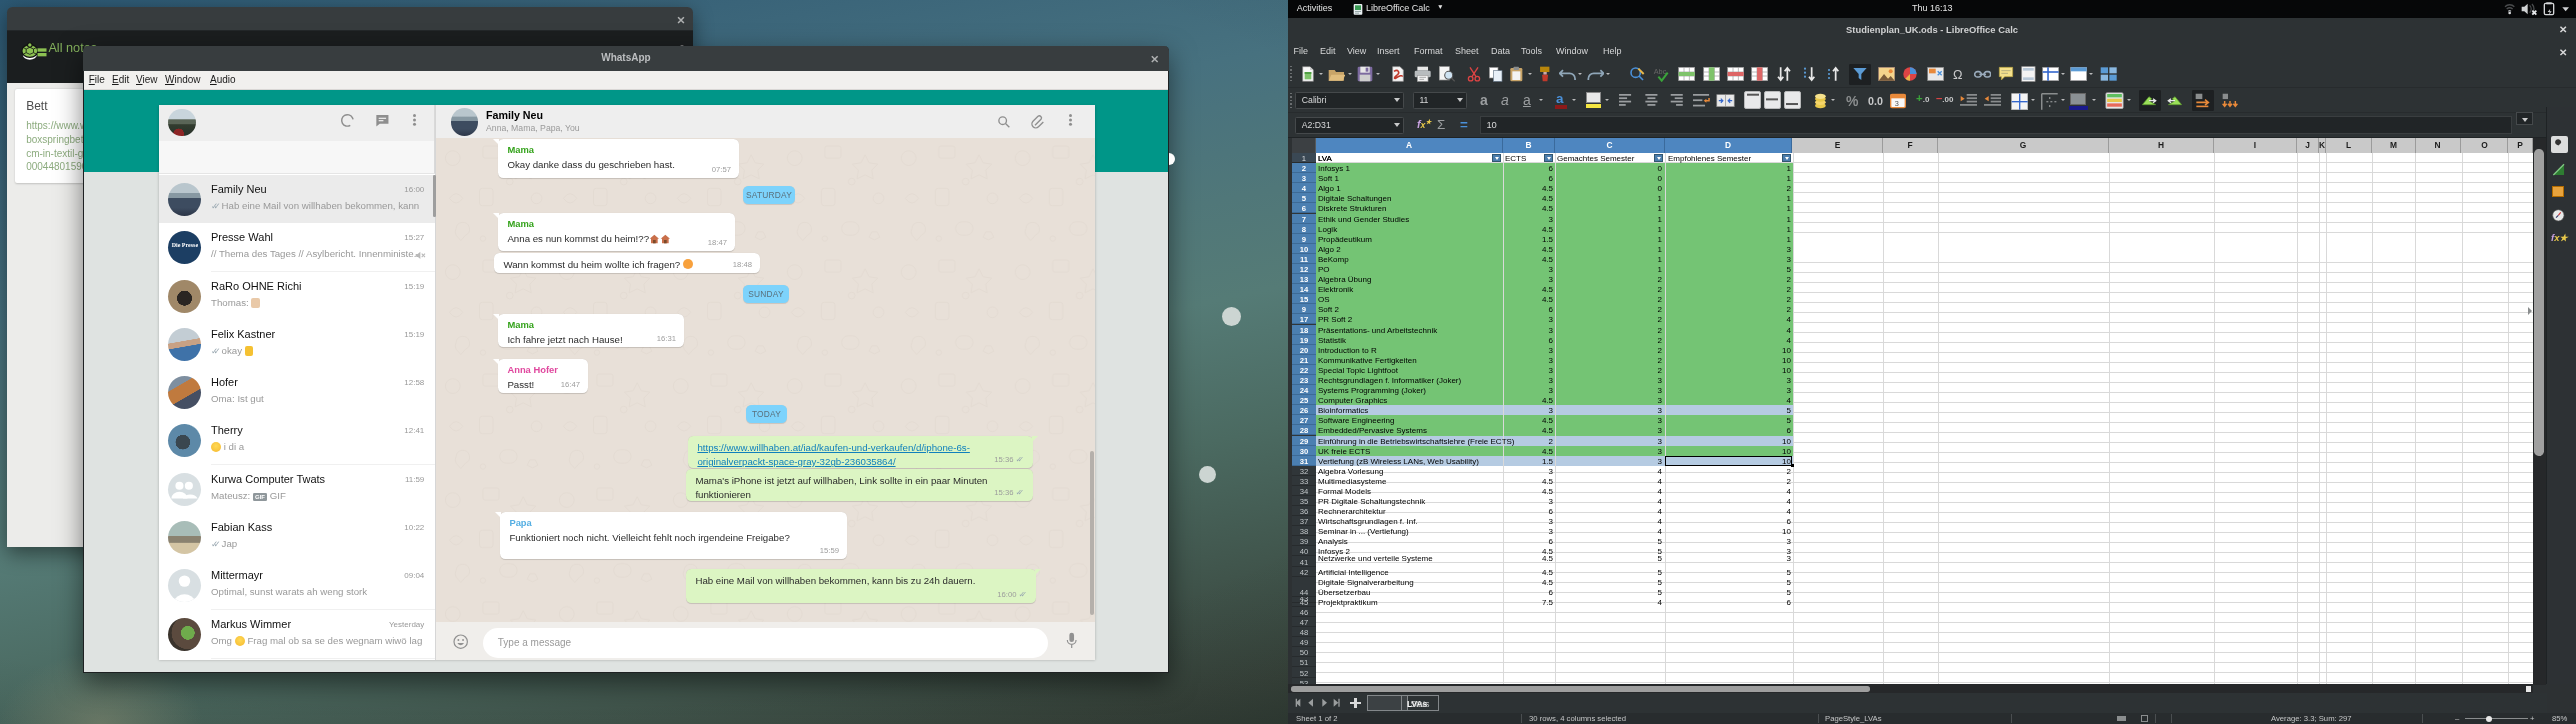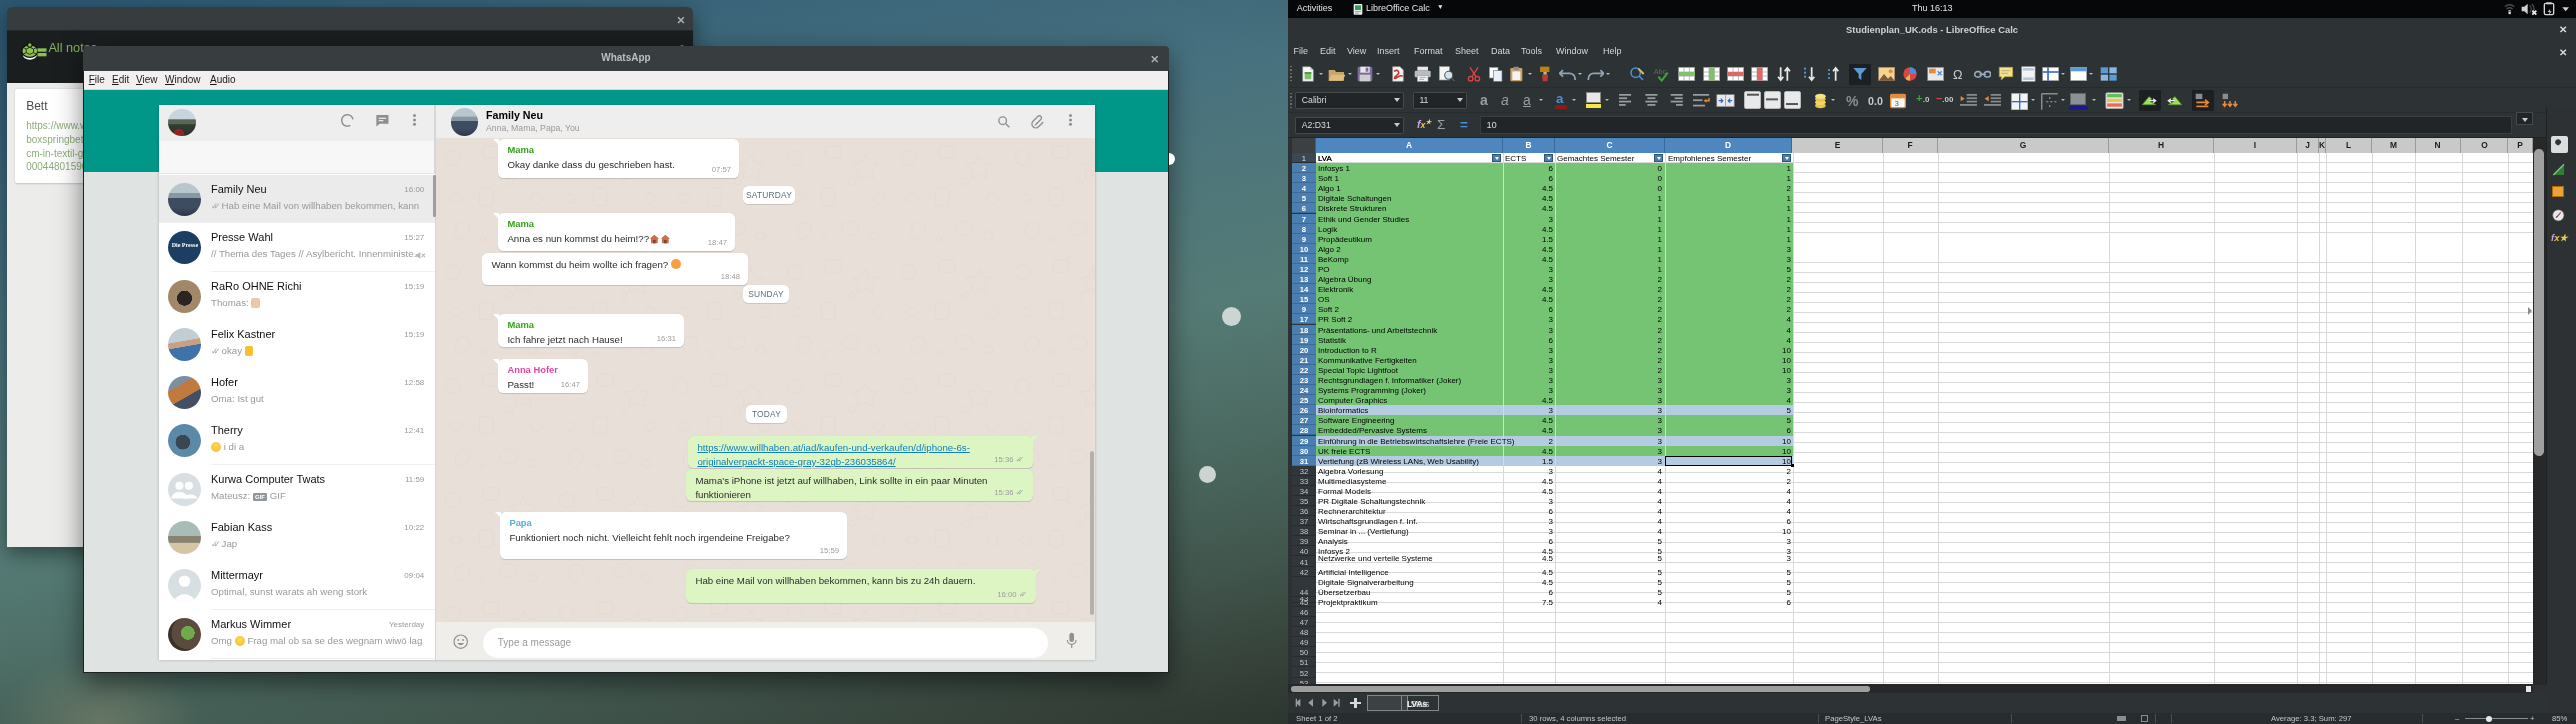--- a/index.html
+++ b/index.html
@@ -53,21 +53,21 @@
 #cp{position:absolute;left:277px;top:0;right:0;bottom:0;background:#e8e0d8;}
 #cp .hdr{position:absolute;left:0;top:0;right:0;height:33px;background:#eeeeee;}
 #cp .gav{position:absolute;left:14.8px;top:2.7px;width:27.5px;height:27.5px;border-radius:50%;
 background:linear-gradient(#b9c6cd 0 30%,#8798a2 31% 45%,#3d4c60 46% 75%,#2c3547 100%);}
 #cp .gt{position:absolute;left:50px;top:4px;font-size:10.7px;font-weight:bold;color:#000;}
 #cp .gs{position:absolute;left:50px;top:18px;font-size:8.7px;color:#9a9a9a;}
 #cp .chat{position:absolute;left:0;top:33px;right:0;bottom:38px;background:#e8e0d8;}
 #cp .input{position:absolute;left:0;bottom:0;right:0;height:38px;background:#f0eeeb;}
 #cp .tbox{position:absolute;left:47px;top:6px;right:47px;height:30px;background:#fff;border-radius:15.4px;}
 #cp .tbox span{position:absolute;left:14.8px;top:8.7px;color:#9a9a9a;font-size:10px;}
-.chip{position:absolute;background:#ffffff;color:#5a707c;font-size:8.4px;border-radius:5.4px;text-align:center;padding-top:3.4px;box-shadow:0 0.7px 0.7px rgba(0,0,0,.12);letter-spacing:0.2px;}
+.chip{position:absolute;background:#7dd3fc;color:#5a707c;font-size:8.4px;border-radius:5.4px;text-align:center;padding-top:3.4px;box-shadow:0 0.7px 0.7px rgba(0,0,0,.12);letter-spacing:0.2px;}
 .bub{position:absolute;background:#fff;border-radius:5.4px;box-shadow:0 0.7px 0.7px rgba(0,0,0,.15);font-size:9.7px;color:#2b2b2b;}
 .bub.out{background:#dcf5c3;}
 .bub .lbl{position:absolute;left:9.4px;top:4.7px;font-size:9.4px;font-weight:bold;}
 .bub .tx{position:absolute;left:9.4px;right:9.4px;line-height:14px;}
 .bub .ts{position:absolute;right:8px;bottom:4px;font-size:7.7px;color:#9c9c9c;}
 .lnk{color:#1080bc;text-decoration:underline;}
 .tail-in{position:absolute;left:-5.4px;top:0;width:0;height:0;border-top:6.7px solid #fff;border-left:6px solid transparent;}
 .tail-out{position:absolute;right:-5.4px;top:0;width:0;height:0;border-top:6.7px solid #dcf5c3;border-right:6px solid transparent;}
 .vscroll{position:absolute;width:4px;border-radius:2px;background:#b5b0ab;}
 
@@ -319,21 +319,21 @@
                 <div class="lbl" style="color:#35a31c">Mama</div>
                 <div class="tx" style="top:19px">Anna es nun kommst du heim!??<svg width="10.7" height="10" viewBox="0 0 16 15" style="vertical-align:-1.3px">
                     <path d="M8 1 L15 7 H13 V14 H3 V7 H1 Z" fill="#c96f4a"></path>
                     <rect x="6" y="9" width="4" height="5" fill="#7a4a2a"></rect>
                   </svg><svg width="10.7" height="10" viewBox="0 0 16 15" style="vertical-align:-1.3px">
                     <path d="M8 1 L15 7 H13 V14 H3 V7 H1 Z" fill="#c96f4a"></path>
                     <rect x="6" y="9" width="4" height="5" fill="#7a4a2a"></rect>
                   </svg></div>
                 <div class="ts">18:47</div>
               </div>
-              <div class="bub" style="left:46px;top:115px;width:266px;height:32px">
+              <div class="bub" style="left:58px;top:115px;width:266px;height:20px">
                 <div class="tx" style="top:4.7px">Wann kommst du heim wollte ich fragen? <span class="em" style="background:radial-gradient(circle at 50% 45%,#f8a13c 0 70%,#e07b22 71%);"></span></div>
                 <div class="ts">18:48</div>
               </div>
               <div class="chip" style="left:307px;top:147px;width:46px;height:17.4px">SUNDAY</div>
               <div class="bub" style="left:62px;top:176px;width:186px;height:33px">
                 <div class="tail-in"></div>
                 <div class="lbl" style="color:#35a31c">Mama</div>
                 <div class="tx" style="top:19px">Ich fahre jetzt nach Hause!</div>
                 <div class="ts">16:31</div>
               </div>

